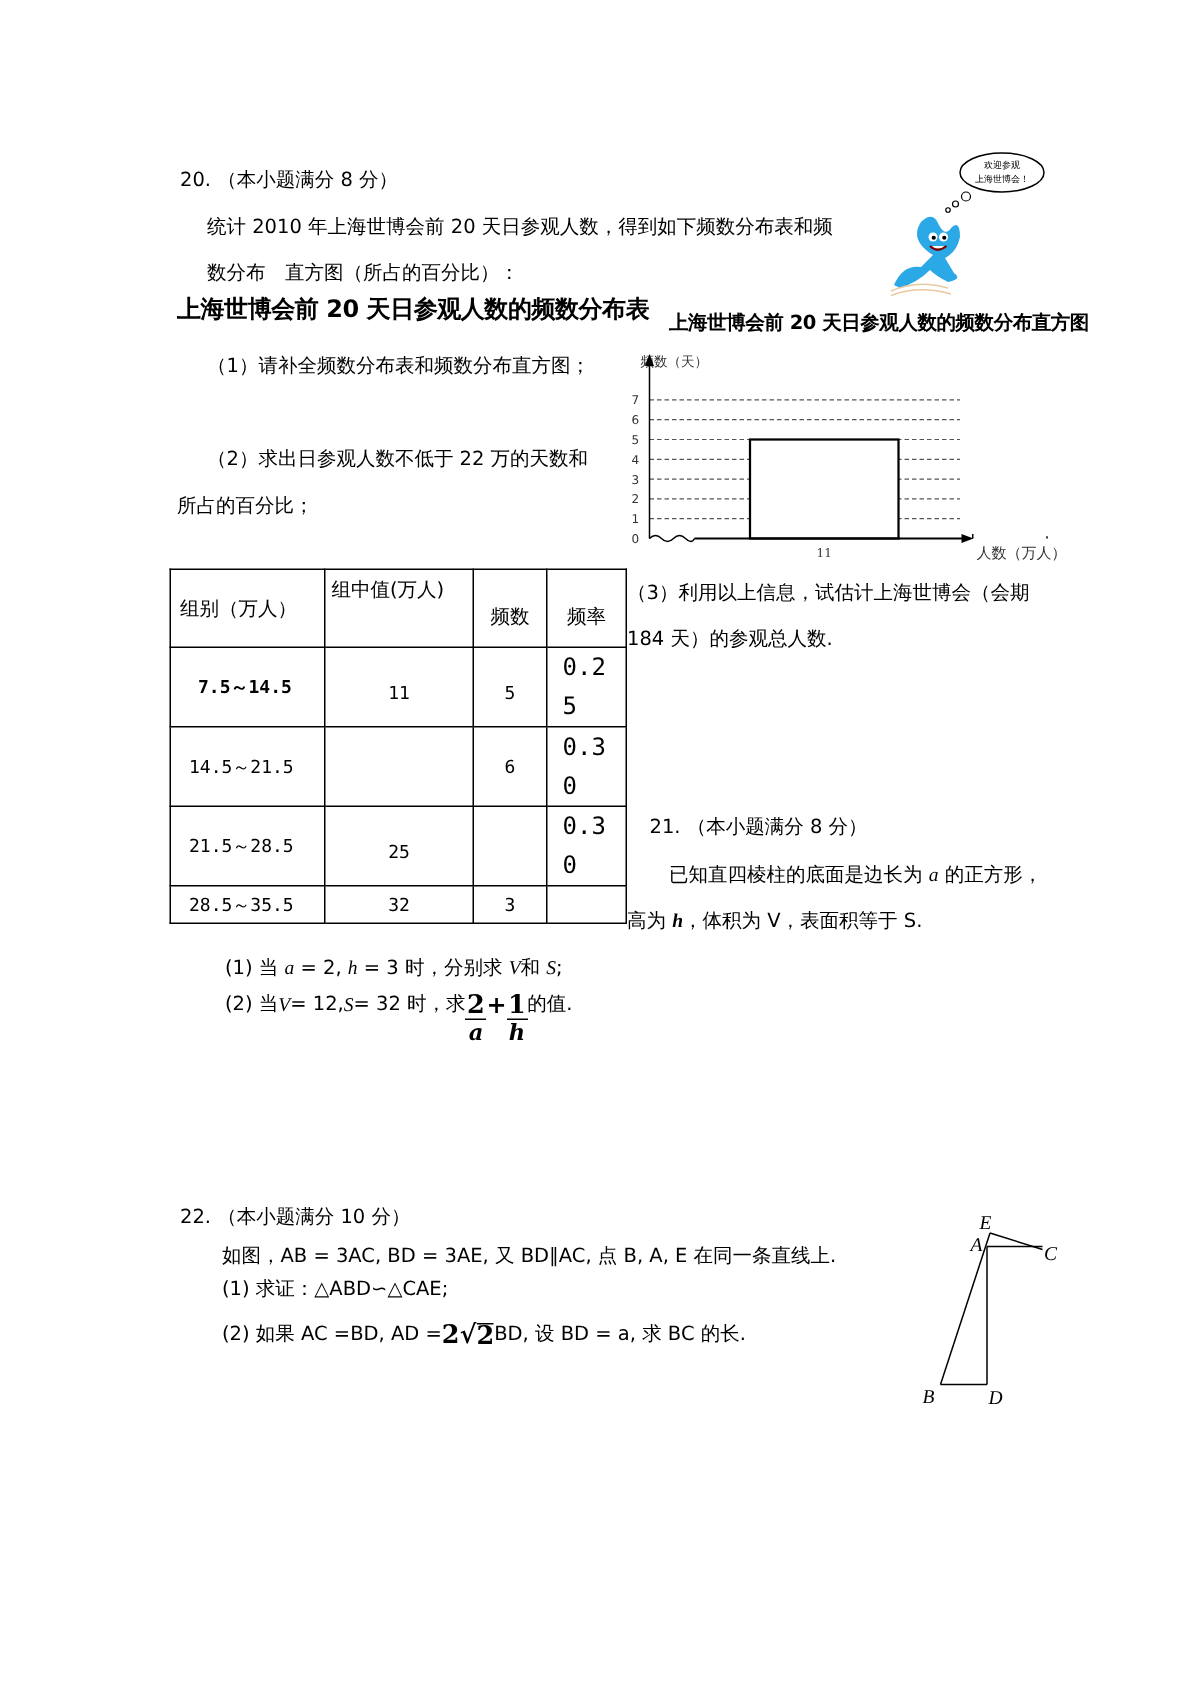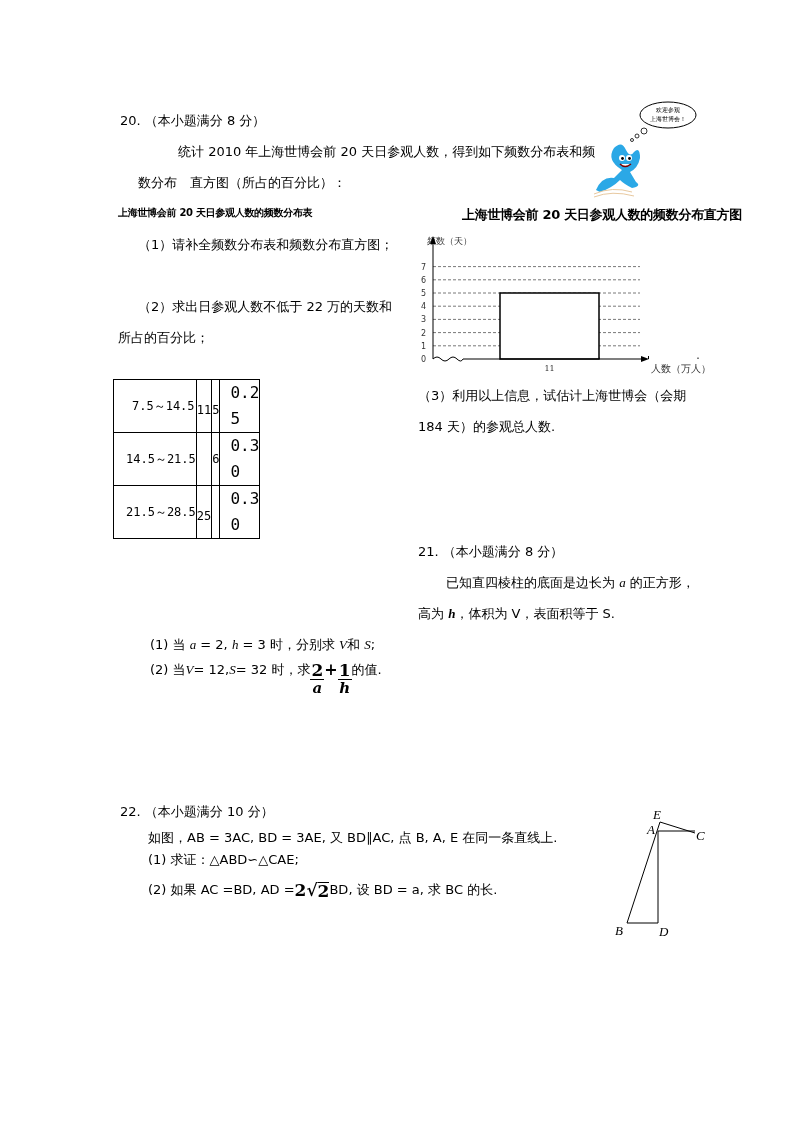--- a/index.html
+++ b/index.html
@@ -31,21 +31,21 @@
   .frac .num { display: block; font-size: 17px; line-height: 17px; border-bottom: 1.5px solid #000; padding: 0 1px; }
   .frac .den { display: block; font-size: 15px; line-height: 17px; font-style: italic; }
 </style>
 </head>
 <body>
 
 <div class="abs t13" style="left:120px;top:113px;">
   <span>20.</span>
   <span>（本小题满分 8 分）</span>
 </div>
-<div class="abs t13" style="left:138px;top:144px;margin-left:40px;">统计 2010 年上海世博会前 20 天日参观人数，得到如下频数分布表和频</div>
+<div class="abs t13" style="left:138px;top:144px;">统计 2010 年上海世博会前 20 天日参观人数，得到如下频数分布表和频</div>
 <div class="abs t13" style="left:138px;top:175px;">数分布　直方图（所占的百分比）：</div>
 
 <div class="abs" style="left:592px;top:98px;width:112px;height:100px;">
   <svg width="112" height="100" viewBox="0 0 112 100">
     <g>
       <ellipse cx="76" cy="17" rx="28" ry="13" fill="#fff" stroke="#000" stroke-width="1"></ellipse>
       <circle cx="52" cy="33" r="3" fill="#fff" stroke="#000" stroke-width="0.8"></circle>
       <circle cx="45" cy="38" r="2" fill="#fff" stroke="#000" stroke-width="0.8"></circle>
       <circle cx="40" cy="42" r="1.5" fill="#fff" stroke="#000" stroke-width="0.8"></circle>
     </g>
@@ -57,23 +57,23 @@
         <circle cx="37" cy="60" r="3" fill="#fff"></circle>
       <circle cx="30.5" cy="60.5" r="1.4" fill="#000"></circle>
         <circle cx="37.5" cy="60.5" r="1.4" fill="#000"></circle>
       <path d="M28 66 Q33 71 39 66" stroke="#7a0000" stroke-width="1.5" fill="#fff"></path>
       <path d="M2 96 Q20 88 40 94" stroke="#e8c9a0" stroke-width="1" fill="none"></path>
       <path d="M2 99 Q20 92 42 98" stroke="#e8c9a0" stroke-width="1" fill="none"></path>
     </g>
   </svg>
 </div>
 
-<div class="abs bold" style="left:118px;top:206px;font-size:10px;letter-spacing:-0.3px;">上海世博会前 20 天日参观人数的频数分布表</div>
-
-<div class="abs bold" style="left:446px;top:206px;font-size:13px;letter-spacing:-0.3px;margin-left:16px;">上海世博会前 20 天日参观人数的频数分布直方图</div>
+<div class="abs bold" style="left:118px;top:196px;font-size:16px;letter-spacing:-0.3px;">上海世博会前 20 天日参观人数的频数分布表</div>
+
+<div class="abs bold" style="left:446px;top:206px;font-size:13px;letter-spacing:-0.3px;">上海世博会前 20 天日参观人数的频数分布直方图</div>
 
 <div class="abs t13" style="left:138px;top:237px;">（1）请补全频数分布表和频数分布直方图；</div>
 <div class="abs t13" style="left:138px;top:299px;">（2）求出日参观人数不低于 22 万的天数和</div>
 <div class="abs t13" style="left:118px;top:330px;">所占的百分比；</div>
 
 <div class="abs" style="left:415px;top:232px;width:310px;height:148px;">
   <svg id="hist" width="310" height="148" viewBox="0 0 310 148" font-family="DejaVu Sans, sans-serif">
     <text id="ylabel" x="12" y="12" font-size="9" fill="#333">频数（天）</text>
     <text id="xlabel" x="236" y="140" font-size="10" fill="#333">人数（万人）</text>
     <g id="grid">
@@ -115,22 +115,28 @@
         <path d="M15 12 L18 4 L21 12 Z" fill="#000"></path>
         <path d="M18 127 q4 -4 8 0 t8 0 t8 0 t6 0" fill="none" stroke="#000" stroke-width="1"></path>
         <line x1="48" y1="127" x2="230" y2="127" stroke="#000" stroke-width="1.2"></line>
         <path d="M226 124 L234 127 L226 130 Z" fill="#000"></path>
       </g>
   </svg>
 </div>
 
 <table class="freq">
   <tbody>
+      <tr class="rh">
+    <td class="c1" style="padding-left:6px;"><span>组别（万人）</span></td>
+    <td class="c2" style="vertical-align:top;padding-top:4px;padding-left:4px;"><span>组中值(万人)</span></td>
+    <td class="c3" style="text-align:center;padding-top:10px;"><span>频数</span></td>
+    <td class="c4" style="text-align:center;padding-top:10px;"><span>频率</span></td>
+  </tr>
   <tr class="r1">
-    <td class="mono" style="font-size:12px;padding-left:18px;">7.5～14.5</td>
+    <td class="mono" style="font-size:12px;padding-left:18px;font-weight:bold;">7.5～14.5</td>
     <td class="mono" style="font-size:12px;text-align:center;padding-top:8px;">11</td>
     <td class="mono" style="font-size:12px;text-align:center;padding-top:8px;">5</td>
     <td>
           <span class="freqsplit">0.2</span>
           <span class="freqsplit">5</span>
         </td>
   </tr>
   <tr class="r2">
     <td class="mono" style="font-size:12px;padding-left:12px;">14.5～21.5</td>
     <td class="mono" style="font-size:12px;text-align:center;"></td>
@@ -142,27 +148,33 @@
   </tr>
   <tr class="r3">
     <td class="mono" style="font-size:12px;padding-left:12px;">21.5～28.5</td>
     <td class="mono" style="font-size:12px;text-align:center;padding-top:8px;">25</td>
     <td class="mono" style="font-size:12px;text-align:center;"></td>
     <td>
           <span class="freqsplit">0.3</span>
           <span class="freqsplit">0</span>
         </td>
   </tr>
+  <tr class="r4">
+    <td class="mono" style="font-size:12px;padding-left:12px;">28.5～35.5</td>
+    <td class="mono" style="font-size:12px;text-align:center;">32</td>
+    <td class="mono" style="font-size:12px;text-align:center;">3</td>
+    <td></td>
+  </tr>
 </tbody>
   </table>
 
 <div class="abs t13" style="left:418px;top:388px;">（3）利用以上信息，试估计上海世博会（会期</div>
 <div class="abs t13" style="left:418px;top:419px;">184 天）的参观总人数.</div>
 
-<div class="abs t13" style="left:418px;top:544px;">
+<div class="abs t13" style="left:433px;top:544px;">
   <span>21.</span>
   <span>（本小题满分 8 分）</span>
 </div>
 <div class="abs t13" style="left:446px;top:575px;">
   <span>已知直四棱柱的底面是边长为 </span><span class="ital">a</span><span> 的正方形，</span>
 </div>
 <div class="abs t13" style="left:418px;top:606px;">
   <span>高为 </span><span class="ital bold">h</span><span>，体积为 V，表面积等于 S.</span>
 </div>
 

